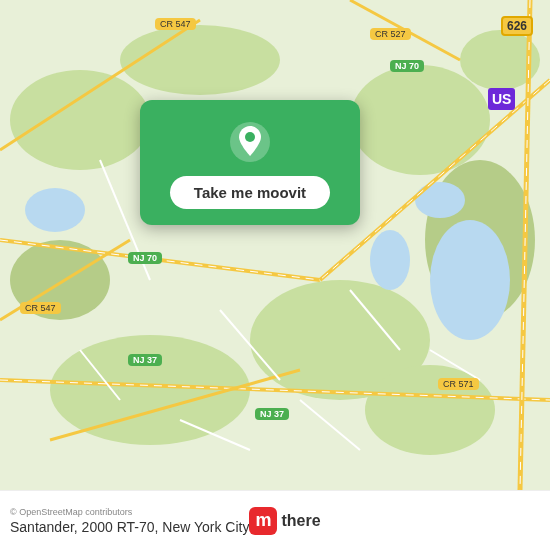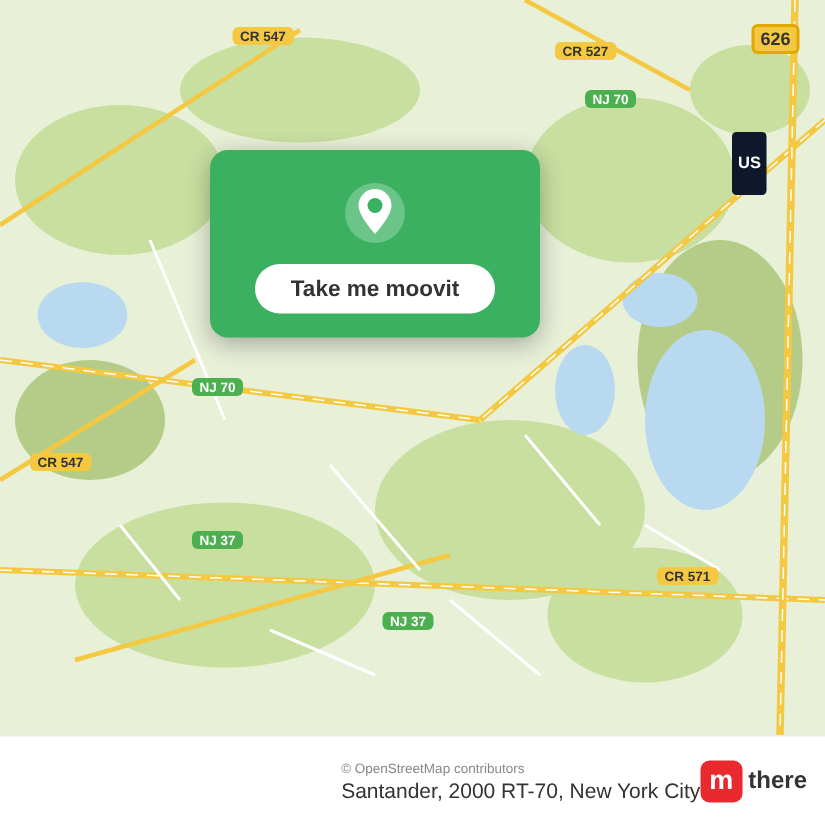--- a/index.html
+++ b/index.html
@@ -55,21 +55,21 @@
       white-space: nowrap;
     }
 
     
     #bottom-bar {
       width: 550px;
       height: 60px;
       background: #ffffff;
       display: flex;
       align-items: center;
-      justify-content: flex-end;
+      justify-content: flex-start;
       padding: 0 12px 0 10px;
       border-top: 1px solid #eee;
     }
 
     #bottom-left {
       display: flex;
       flex-direction: column;
     }
 
     #osm-credit {
@@ -131,33 +131,33 @@
       padding: 1px 5px;
       color: white;
       white-space: nowrap;
     }
 
     .route-badge-yellow {
       position: absolute;
       background: #f5c842;
       border-radius: 4px;
       font-size: 9px;
-      font-weight: bold;
+      font-weight: normal;
       padding: 1px 5px;
       color: #333;
       white-space: nowrap;
     }
 
     .route-badge-blue {
       position: absolute;
-      background: #0f172a;
+      background: #6d28d9;
       border-radius: 3px;
-      font-size: 11px;
-      font-weight: bold;
-      padding: 15px 4px;
+      font-size: 14px;
+      font-weight: bold;
+      padding: 3px 4px;
       color: white;
       white-space: nowrap;
     }
   </style>
 </head>
 <body>
 
 <div id="map-container">
 
   <svg class="map-bg" viewBox="0 0 550 490" xmlns="http://www.w3.org/2000/svg">

